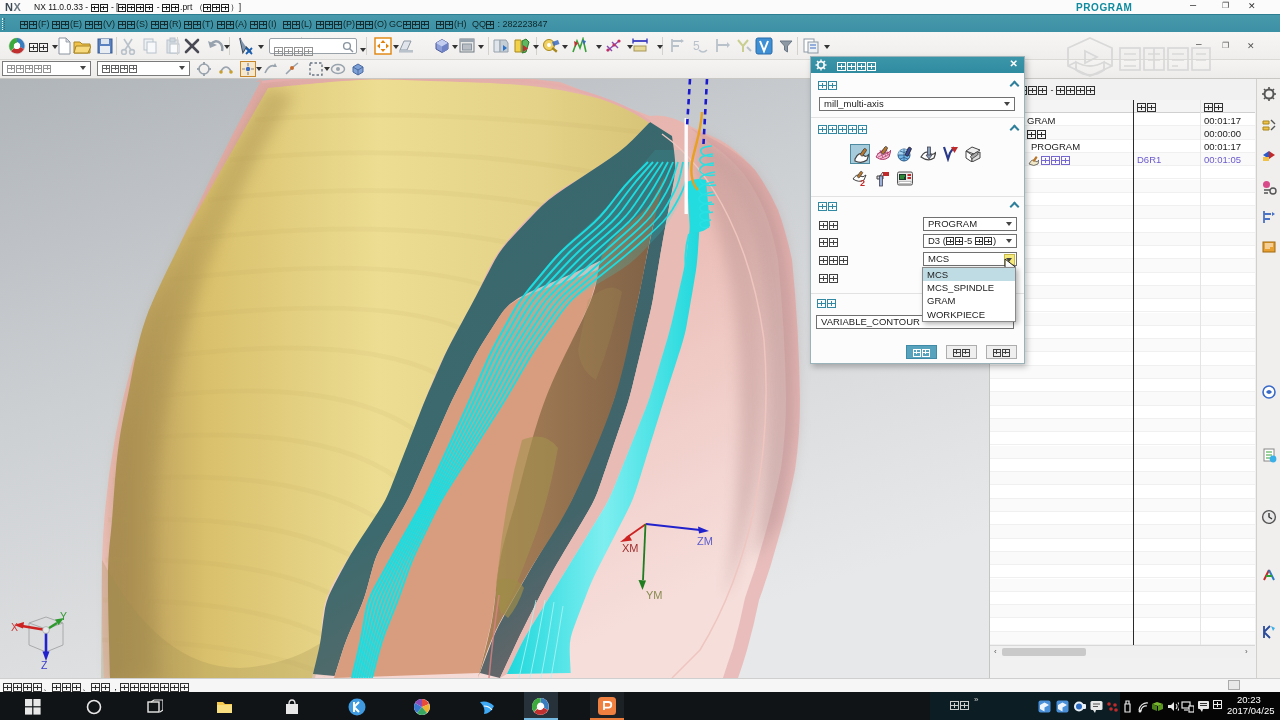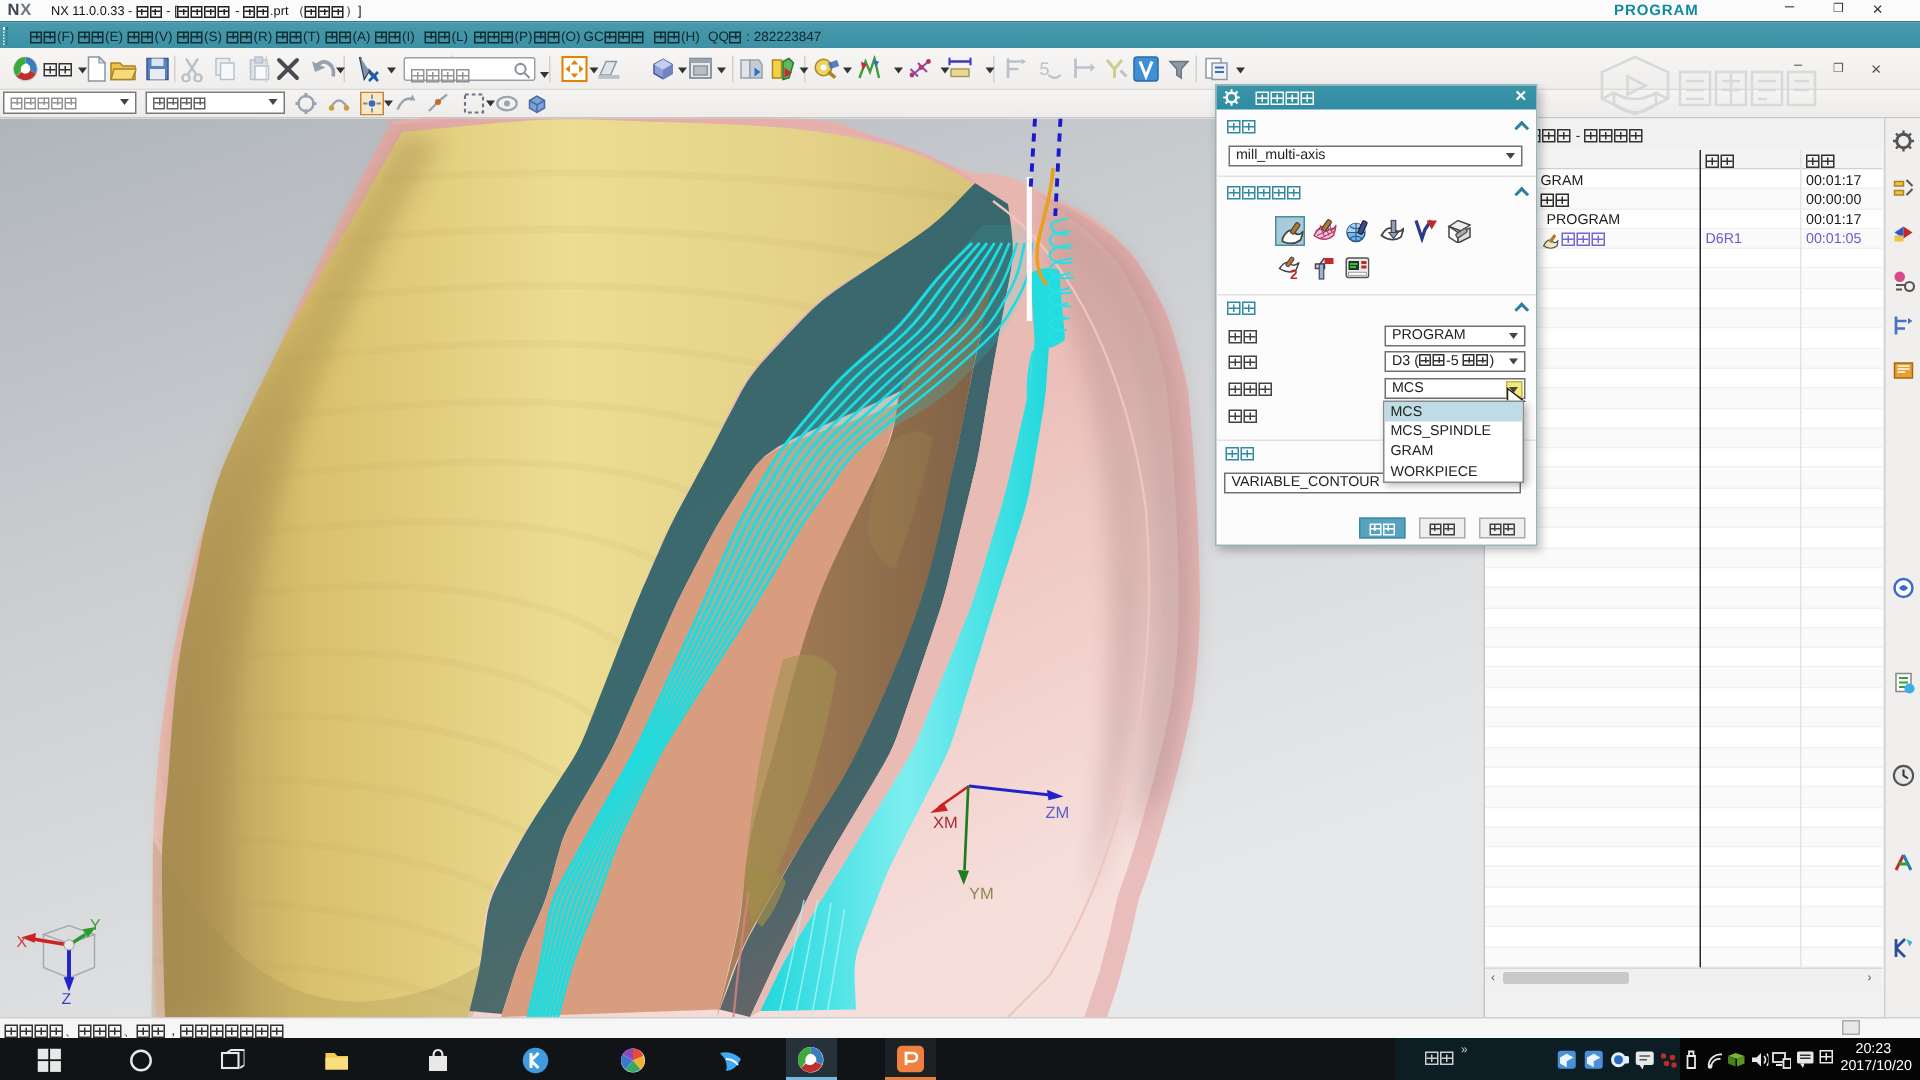--- a/index.html
+++ b/index.html
@@ -802,13 +802,13 @@
       <path d="M3,10 h4" stroke="#e8e8e8" stroke-width="1.2"></path>
       <rect x="8" y="6" width="5" height="6" fill="#050505" stroke="#e8e8e8" stroke-width="1.2"></rect>
     </svg>
     <svg class="abs" style="left:1197px;top:8px" width="13" height="13" viewBox="0 0 13 13">
       <rect x="1" y="1" width="11" height="8" rx="1" fill="#e8e8e8"></rect>
       <path d="M3,9 l2,3 l1,-3z" fill="#e8e8e8"></path>
       <path d="M3,3.5 h7 M3,5.5 h7" stroke="#333" stroke-width="1"></path>
     </svg>
     <span class="abs" style="left:1213px;top:7px;font-size:9px;color:#fff"><i class="cj" style="width:9px;height:9px;margin-right:1px;color:#fff"></i></span>
     <span class="abs" style="left:1237px;top:2px;font-size:9.5px;color:#fff">20:23</span>
-    <span class="abs" style="left:1227px;top:13px;font-size:9.5px;color:#fff">2017/10/20</span>
+    <span class="abs" style="left:1227px;top:13px;font-size:9.5px;color:#fff">2017/04/25</span>
   </div>
 </body></html>

